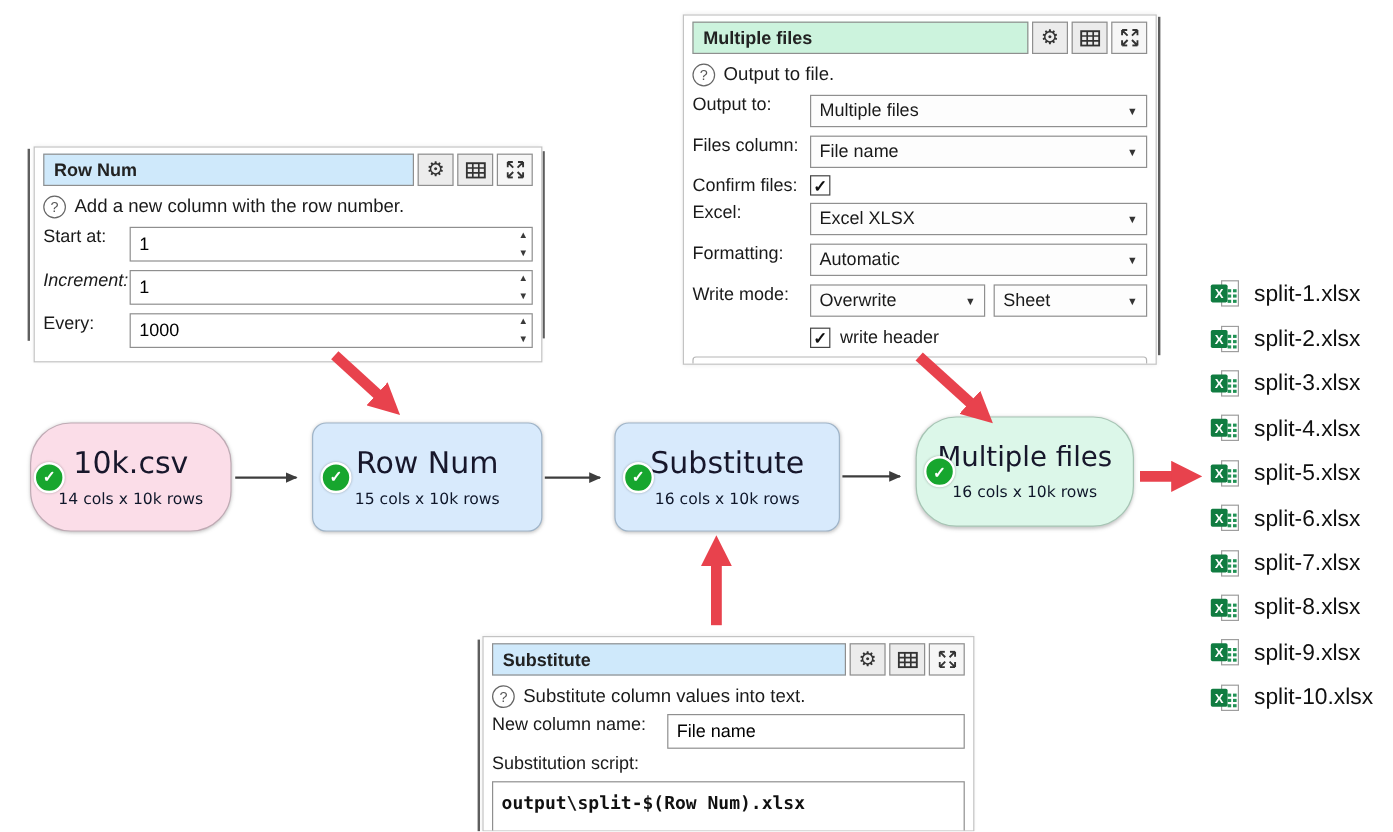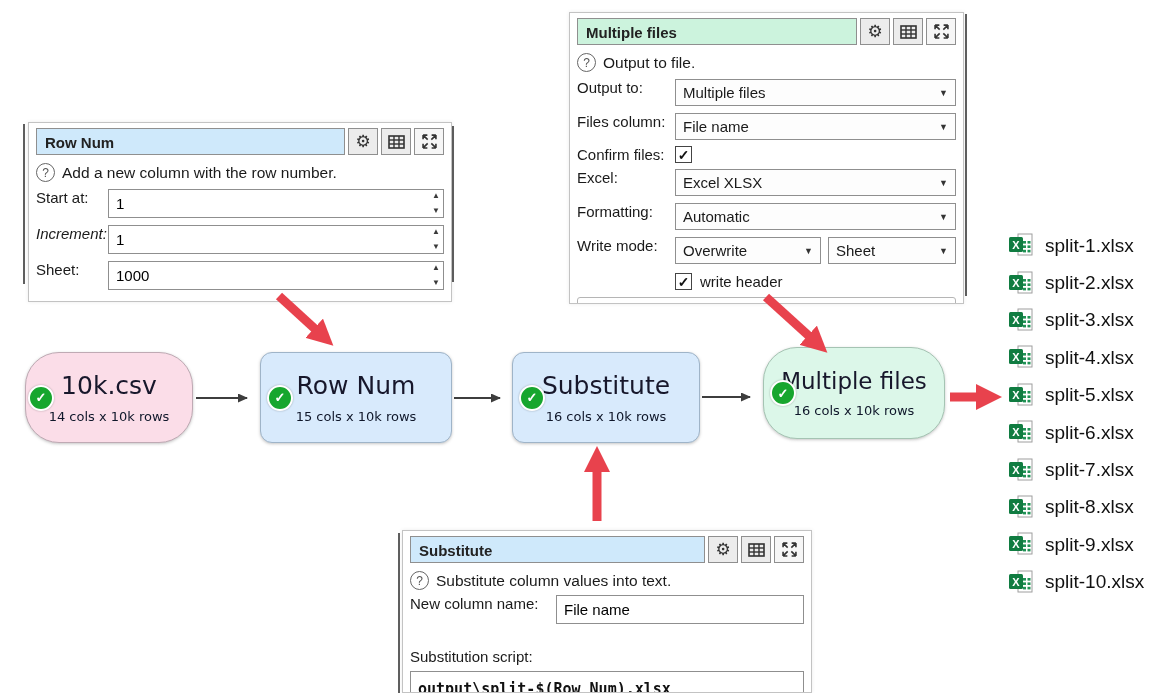--- a/index.html
+++ b/index.html
@@ -111,21 +111,21 @@
       <span class="flabel" style="width:72px;font-style:italic;">Increment:</span>
       <span class="field">
         <input type="text" value="1" style="">
         <span class="spin">
             <span>▲</span>
             <span>▼</span>
           </span>
       </span>
     </div>
     <div class="frow">
-      <span class="flabel" style="width:72px;">Sheet:</span>
+      <span class="flabel" style="width:72px;">Every:</span>
       <span class="field">
         <input type="text" value="1000" style="">
         <span class="spin">
             <span>▲</span>
             <span>▼</span>
           </span>
       </span>
     </div>
   </div>
 
@@ -237,21 +237,21 @@
           <span>?</span>
         </span>
       <span>Substitute column values into text.</span>
     </div>
     <div class="frow" style="margin-top:5px;">
       <span class="flabel" style="width:146px;">New column name:</span>
       <span class="field">
         <input type="text" style="padding-right: 7px;" value="File name">
       </span>
     </div>
-    <div class="frow" style="margin-top:24px;">
+    <div class="frow" style="margin-top:4px;">
       <span>Substitution script:</span>
     </div>
     <div class="script-box">
       <span>output\split-$(Row Num).xlsx</span>
     </div>
   </div>
 
   <div class="node node-pink" style="left:25px;top:352px;width:168px;height:91px;">
     <span class="badge" style="left:2px;">
         <span>✓</span>

